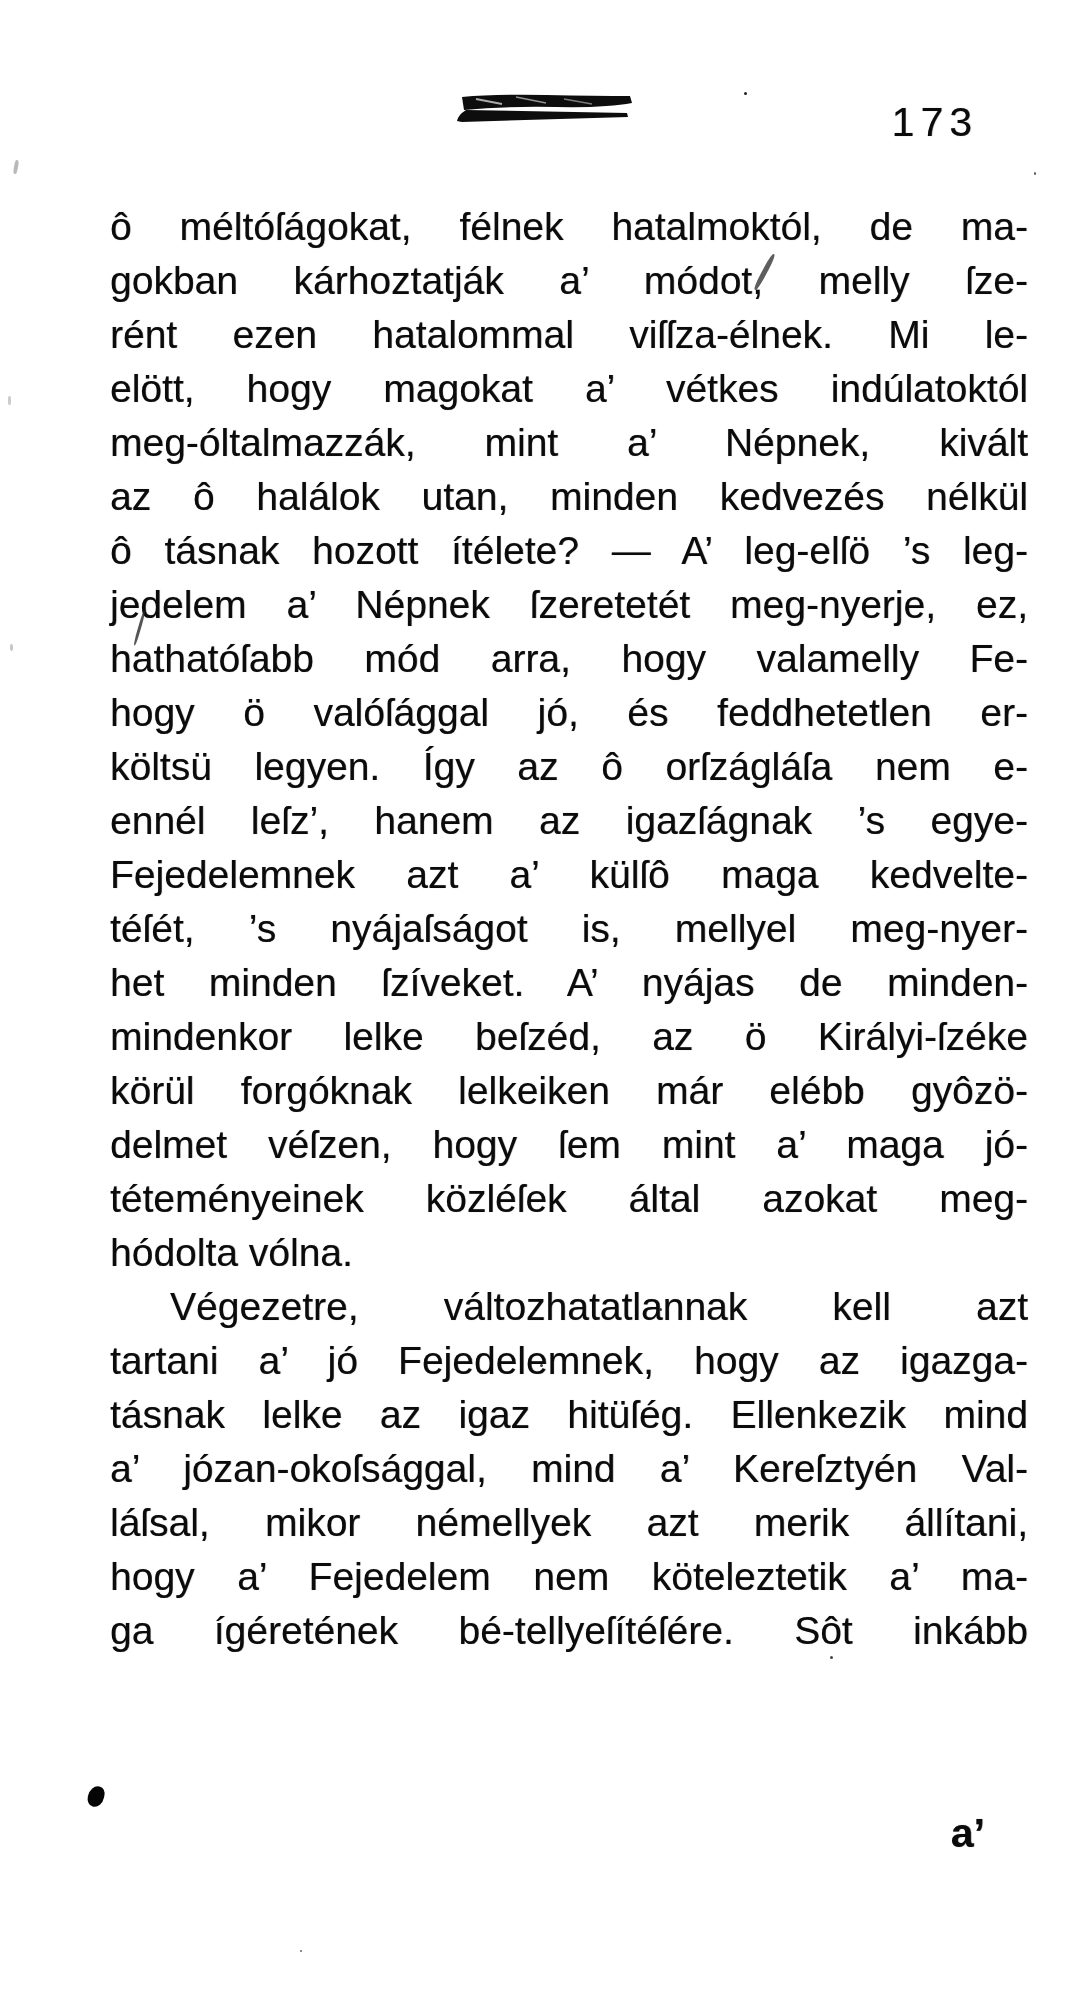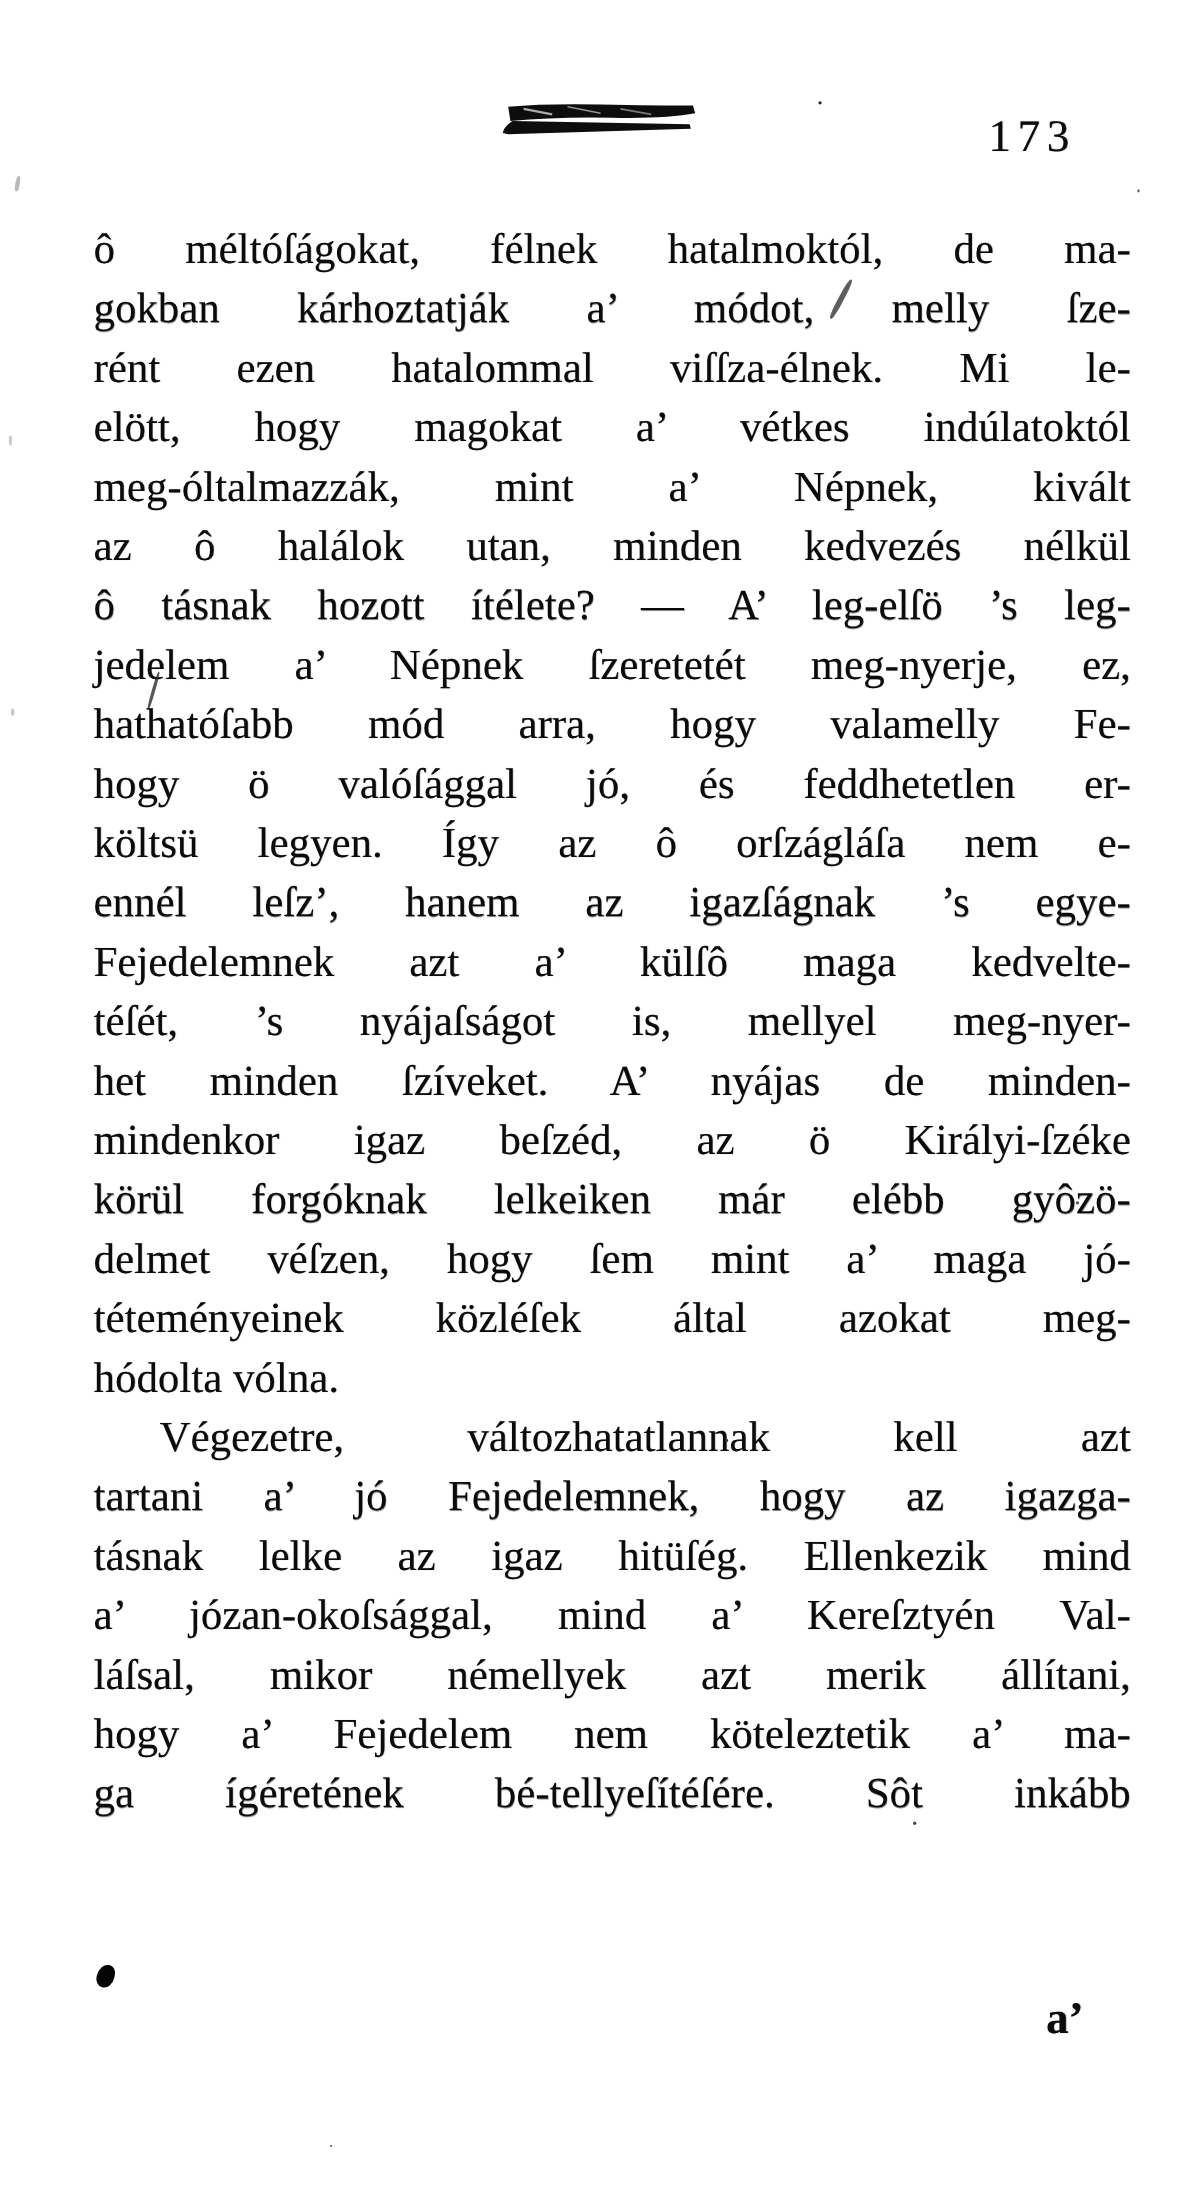--- a/index.html
+++ b/index.html
@@ -2,21 +2,21 @@
 <html><head>
 <meta charset="utf-8">
 <style>
   html, body { margin: 0; padding: 0; background: #ffffff; }
   .page {
     position: relative;
     width: 1088px;
     height: 2000px;
     background: #ffffff;
     overflow: hidden;
-    font-family: Liberation Serif, serif;
+    font-family: Liberation Sans, sans-serif;
     color: #0b0b0b;
   }
 
   
   .ornament {
     position: absolute;
     left: 456px;
     top: 93px;
   }
   .page-number {
@@ -39,20 +39,21 @@
     font-size: 39px;
     line-height: 54px;
     text-shadow: 0.4px 0.3px 0.7px rgba(0,0,0,0.5);
   }
   .line {
     text-align: justify;
     text-align-last: justify;
     white-space: normal;
     height: 54px;
     overflow: visible;
+    margin-left: 25px;
   }
   .line.parend { text-align-last: left; }
   .line.indent { text-indent: 60px; }
 
   .catchword {
     position: absolute;
     top: 1810px;
     right: 103px;
     font-size: 41px;
     font-weight: bold;
@@ -97,21 +98,21 @@
       <div class="line">az ô halálok utan, minden kedvezés nélkül</div>
       <div class="line">ô tásnak hozott ítélete? — A’ leg-elſö ’s leg-</div>
       <div class="line">jedelem a’ Népnek ſzeretetét meg-nyerje, ez,</div>
       <div class="line">hathatóſabb mód arra, hogy valamelly Fe-</div>
       <div class="line">hogy ö valóſággal jó, és feddhetetlen er-</div>
       <div class="line">költsü legyen. Így az ô orſzágláſa nem e-</div>
       <div class="line">ennél leſz’, hanem az igazſágnak ’s egye-</div>
       <div class="line">Fejedelemnek azt a’ külſô maga kedvelte-</div>
       <div class="line">téſét, ’s nyájaſságot is, mellyel meg-nyer-</div>
       <div class="line">het minden ſzíveket. A’ nyájas de minden-</div>
-      <div class="line">mindenkor igaz beſzéd, az ö Királyi-ſzéke</div>
+      <div class="line">mindenkor lelke beſzéd, az ö Királyi-ſzéke</div>
       <div class="line">körül forgóknak lelkeiken már elébb gyôzö-</div>
       <div class="line">delmet véſzen, hogy ſem mint a’ maga jó-</div>
       <div class="line">téteményeinek közléſek által azokat meg-</div>
       <div class="line parend">hódolta vólna.</div>
       <div class="line indent">Végezetre, változhatatlannak kell azt</div>
       <div class="line">tartani a’ jó Fejedelemnek, hogy az igazga-</div>
       <div class="line">tásnak lelke az igaz hitüſég. Ellenkezik mind</div>
       <div class="line">a’ józan-okoſsággal, mind a’ Kereſztyén Val-</div>
       <div class="line">láſsal, mikor némellyek azt merik állítani,</div>
       <div class="line">hogy a’ Fejedelem nem köteleztetik a’ ma-</div>

